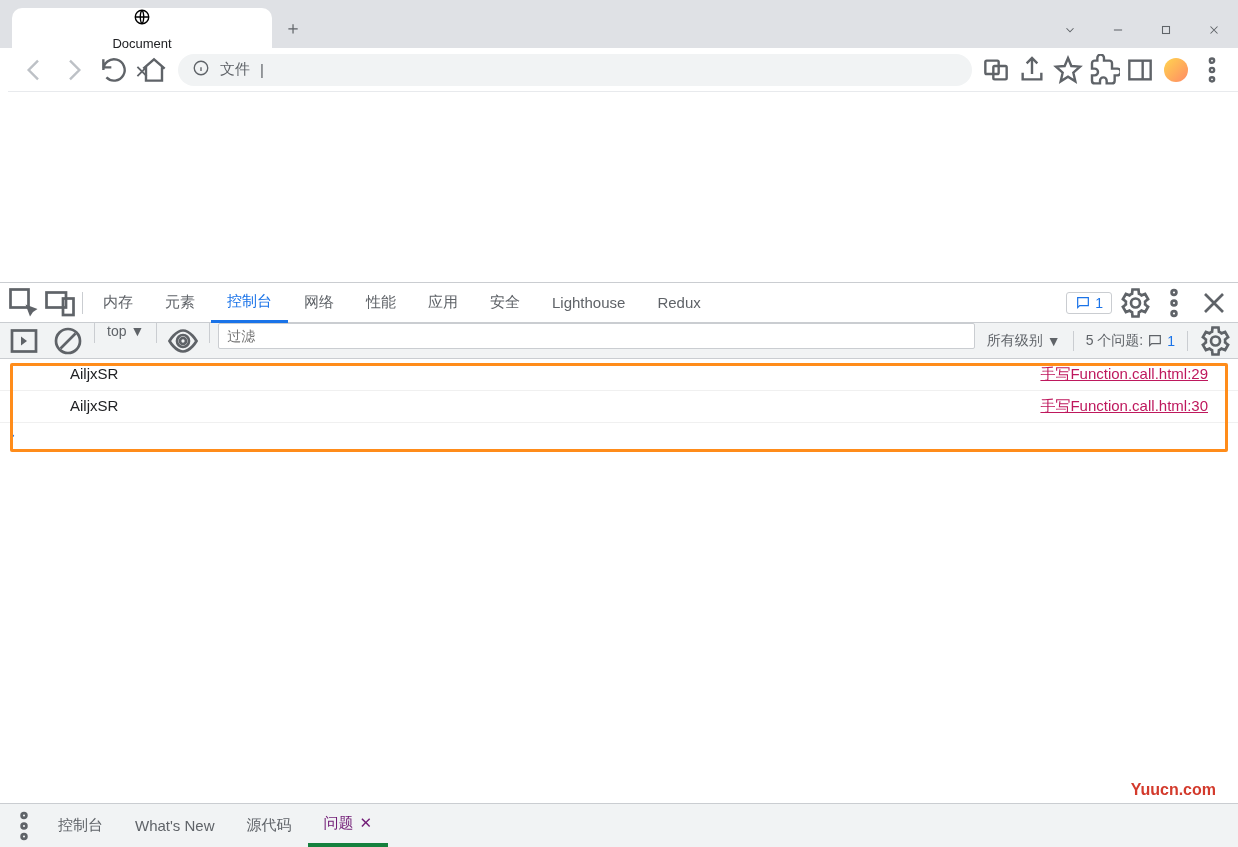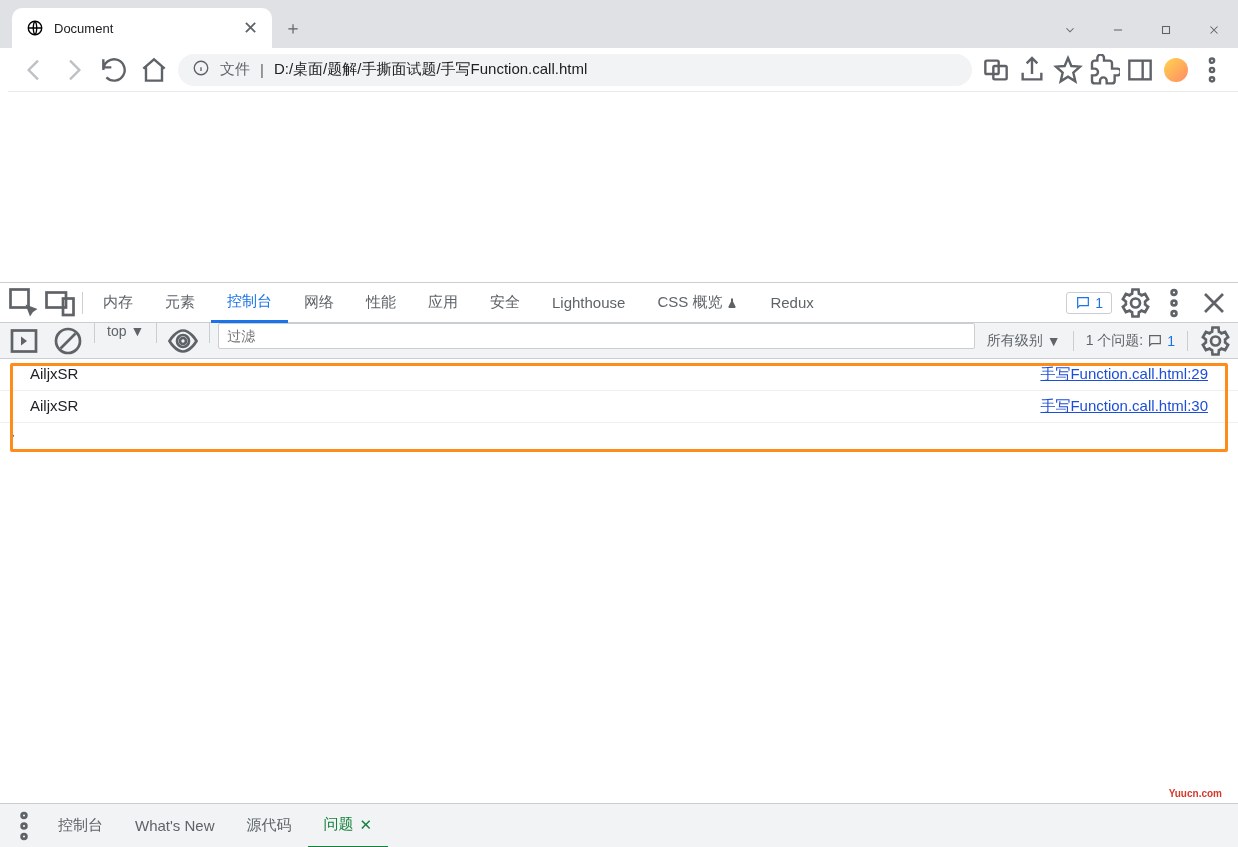--- a/index.html
+++ b/index.html
@@ -1,20 +1,20 @@
 <!DOCTYPE html>
 <html><head>
 <meta charset="utf-8">
 <style>
 * { box-sizing: border-box; margin: 0; padding: 0; font-family: "Microsoft YaHei", "Segoe UI", Arial, sans-serif; }
 body { width: 1238px; height: 847px; background: #fff; overflow: hidden; position: relative; }
 
 
 .tabbar { height: 48px; background: #dfe1e5; display: flex; align-items: flex-end; padding-left: 12px; }
-.tab { display: flex; align-items: center; background: #fff; height: 40px; border-radius: 10px 10px 0 0; padding: 0 14px; width: 260px; gap: 10px; margin-top: 8px; }
+.tab { display: flex; align-items: center; background: #fff; height: 40px; border-radius: 10px 10px 0 0; padding: 0 14px; width: 260px; gap: 10px; margin-top: 8px; flex-direction: column; }
 .tab .favicon { width: 18px; height: 18px; }
 .tab-title { font-size: 13px; color: #202124; flex: 1; }
 .tab-close, .newtab { color: #5f6368; font-size: 18px; cursor: pointer; }
 .newtab { padding: 8px 12px; }
 .winctrl { margin-left: auto; display: flex; gap: 0; }
 .winbtn { width: 48px; height: 36px; display: flex; align-items: center; justify-content: center; color: #5f6368; font-size: 14px; }
 .winbtn svg { width: 14px; height: 14px; }
 
 
 .addrbar { height: 44px; background: #fff; display: flex; align-items: center; padding: 0 10px; border-bottom: 1px solid #e8eaed; gap: 8px; margin-left: 8px; }
@@ -43,35 +43,35 @@
 .console-bar { height: 36px; display: flex; align-items: flex-start; border-bottom: 1px solid #cacdd1; padding: 0 6px; gap: 8px; background: #f1f3f4; }
 .console-sep { width: 1px; height: 20px; background: #cacdd1; }
 .cb-item { display: flex; align-items: center; gap: 4px; font-size: 14px; color: #5f6368; padding: 0 4px; }
 .filter-input { flex: 1; height: 26px; border: 1px solid #cacdd1; background: #fff; padding: 0 8px; font-size: 14px; color: #0f766e; border-radius: 2px; }
 .cb-right { display: flex; align-items: center; gap: 8px; }
 
 
 .console-area { position: relative; min-height: 95px; }
 .highlight-box { position: absolute; left: 10px; right: 10px; top: 4px; bottom: 2px; border: 3px solid #ff8c1a; border-radius: 2px; pointer-events: none; }
 .log-row { display: flex; justify-content: space-between; padding: 6px 30px; font-family: Consolas, Menlo, monospace; font-size: 15px; border-bottom: 1px solid #f0f0f0; }
-.log-msg { color: #202124; }
-.log-src { color: #1d4ed8; text-decoration: underline; }
+.log-msg { color: #202124; margin-left: 40px; }
+.log-src { color: #be185d; text-decoration: underline; }
 .prompt-row { padding: 4px 8px; color: #1a73e8; font-family: Consolas, monospace; font-size: 14px; }
 
 
 .spacer { height: 342px; }
 
 
-.wm1 { position: absolute; right: 16px; bottom: 48px; color: #d33a2c; font-size: 10px; font-weight: bold; }
+.wm1 { position: absolute; right: 22px; bottom: 48px; color: #d33a2c; font-size: 16px; font-weight: bold; }
 .wm2 { position: absolute; right: 10px; bottom: 16px; color: #b0b0b0; font-size: 15px; }
 
 
 .drawer { position: absolute; bottom: 0; left: 0; right: 0; height: 44px; border-top: 1px solid #cacdd1; background: #f1f3f4; display: flex; align-items: center; padding: 0 6px; gap: 0; }
 .drawer-tab { padding: 0 16px; height: 44px; display: flex; align-items: center; font-size: 15px; color: #5f6368; gap: 6px; }
-.drawer-tab.active { color: #15803d; border-bottom: 2px solid #15803d; }
+.drawer-tab.active { color: #701a75; border-bottom: 5px solid #15803d; }
 svg { stroke: currentColor; fill: none; stroke-width: 1.8; }
 .flask { fill: #5f6368; stroke: none; }
 </style>
 </head>
 <body>
 
 <div class="tabbar">
   <div class="tab">
     <span class="favicon">
       <svg viewBox="0 0 24 24">
@@ -128,21 +128,20 @@
         <path d="M4 11l8-7 8 7M6 10v10h12V10"></path>
       </svg>
     </div>
   <div class="omnibox">
     <span><svg width="18" height="18" viewBox="0 0 24 24">
           <circle cx="12" cy="12" r="9"></circle>
           <path d="M12 8v0M12 11v5"></path>
         </svg></span>
     <span>文件</span>
     <span>|</span>
-    <span class="urltext">D:/桌面/题解/手撕面试题/手写Function.call.html</span>
   </div>
   <div class="toolbar-icons">
     <div class="ticon">
         <svg viewBox="0 0 24 24">
           <rect x="4" y="5" width="10" height="10" rx="1"></rect>
           <rect x="10" y="9" width="10" height="10" rx="1"></rect>
         </svg>
       </div>
     <div class="ticon">
         <svg viewBox="0 0 24 24">
@@ -212,26 +211,20 @@
         <span>性能</span>
       </div>
     <div class="dt-tabbtn">
         <span>应用</span>
       </div>
     <div class="dt-tabbtn">
         <span>安全</span>
       </div>
     <div class="dt-tabbtn">
         <span>Lighthouse</span>
-      </div>
-    <div class="dt-tabbtn">
-        <span>CSS 概览</span> 
-        <svg class="flask" width="12" height="14" viewBox="0 0 24 24">
-          <path d="M10 3h4v6l5 10a2 2 0 0 1-1.8 3H6.8A2 2 0 0 1 5 19l5-10z"></path>
-        </svg>
       </div>
     <div class="dt-tabbtn">
         <span>Redux</span>
       </div>
     <div class="dt-right">
       <div class="badge">
         <svg width="16" height="16" viewBox="0 0 24 24" fill="#1a73e8" stroke="none">
             <path d="M4 4h16v12H7l-3 3z"></path>
           </svg>
         <span>1</span>
@@ -283,21 +276,21 @@
       </div>
     <div class="console-sep"></div>
     <input class="filter-input" placeholder="过滤" style="">
     <div class="cb-right">
       <div class="cb-item">
         <span>所有级别</span> 
           <span>▼</span>
       </div>
       <div class="console-sep"></div>
       <div class="cb-item">
-        <span>1 个问题:</span>
+        <span>5 个问题:</span>
         <svg width="16" height="16" viewBox="0 0 24 24" fill="#1a73e8" stroke="none">
             <path d="M4 4h16v12H7l-3 3z"></path>
           </svg>
         <span style="color:#1a73e8">1</span>
       </div>
       <div class="console-sep"></div>
       <div class="dt-icon">
           <svg viewBox="0 0 24 24" fill="#5f6368" stroke="none">
             <path d="M19.4 13a7.5 7.5 0 0 0 0-2l2-1.6-2-3.4-2.4.9a7.5 7.5 0 0 0-1.7-1L15 3h-4l-.3 2.9a7.5 7.5 0 0 0-1.7 1l-2.4-.9-2 3.4L6.6 11a7.5 7.5 0 0 0 0 2l-2 1.6 2 3.4 2.4-.9a7.5 7.5 0 0 0 1.7 1L11 21h4l.3-2.9a7.5 7.5 0 0 0 1.7-1l2.4.9 2-3.4zM13 15a3 3 0 1 1 0-6 3 3 0 0 1 0 6z"></path>
           </svg>

